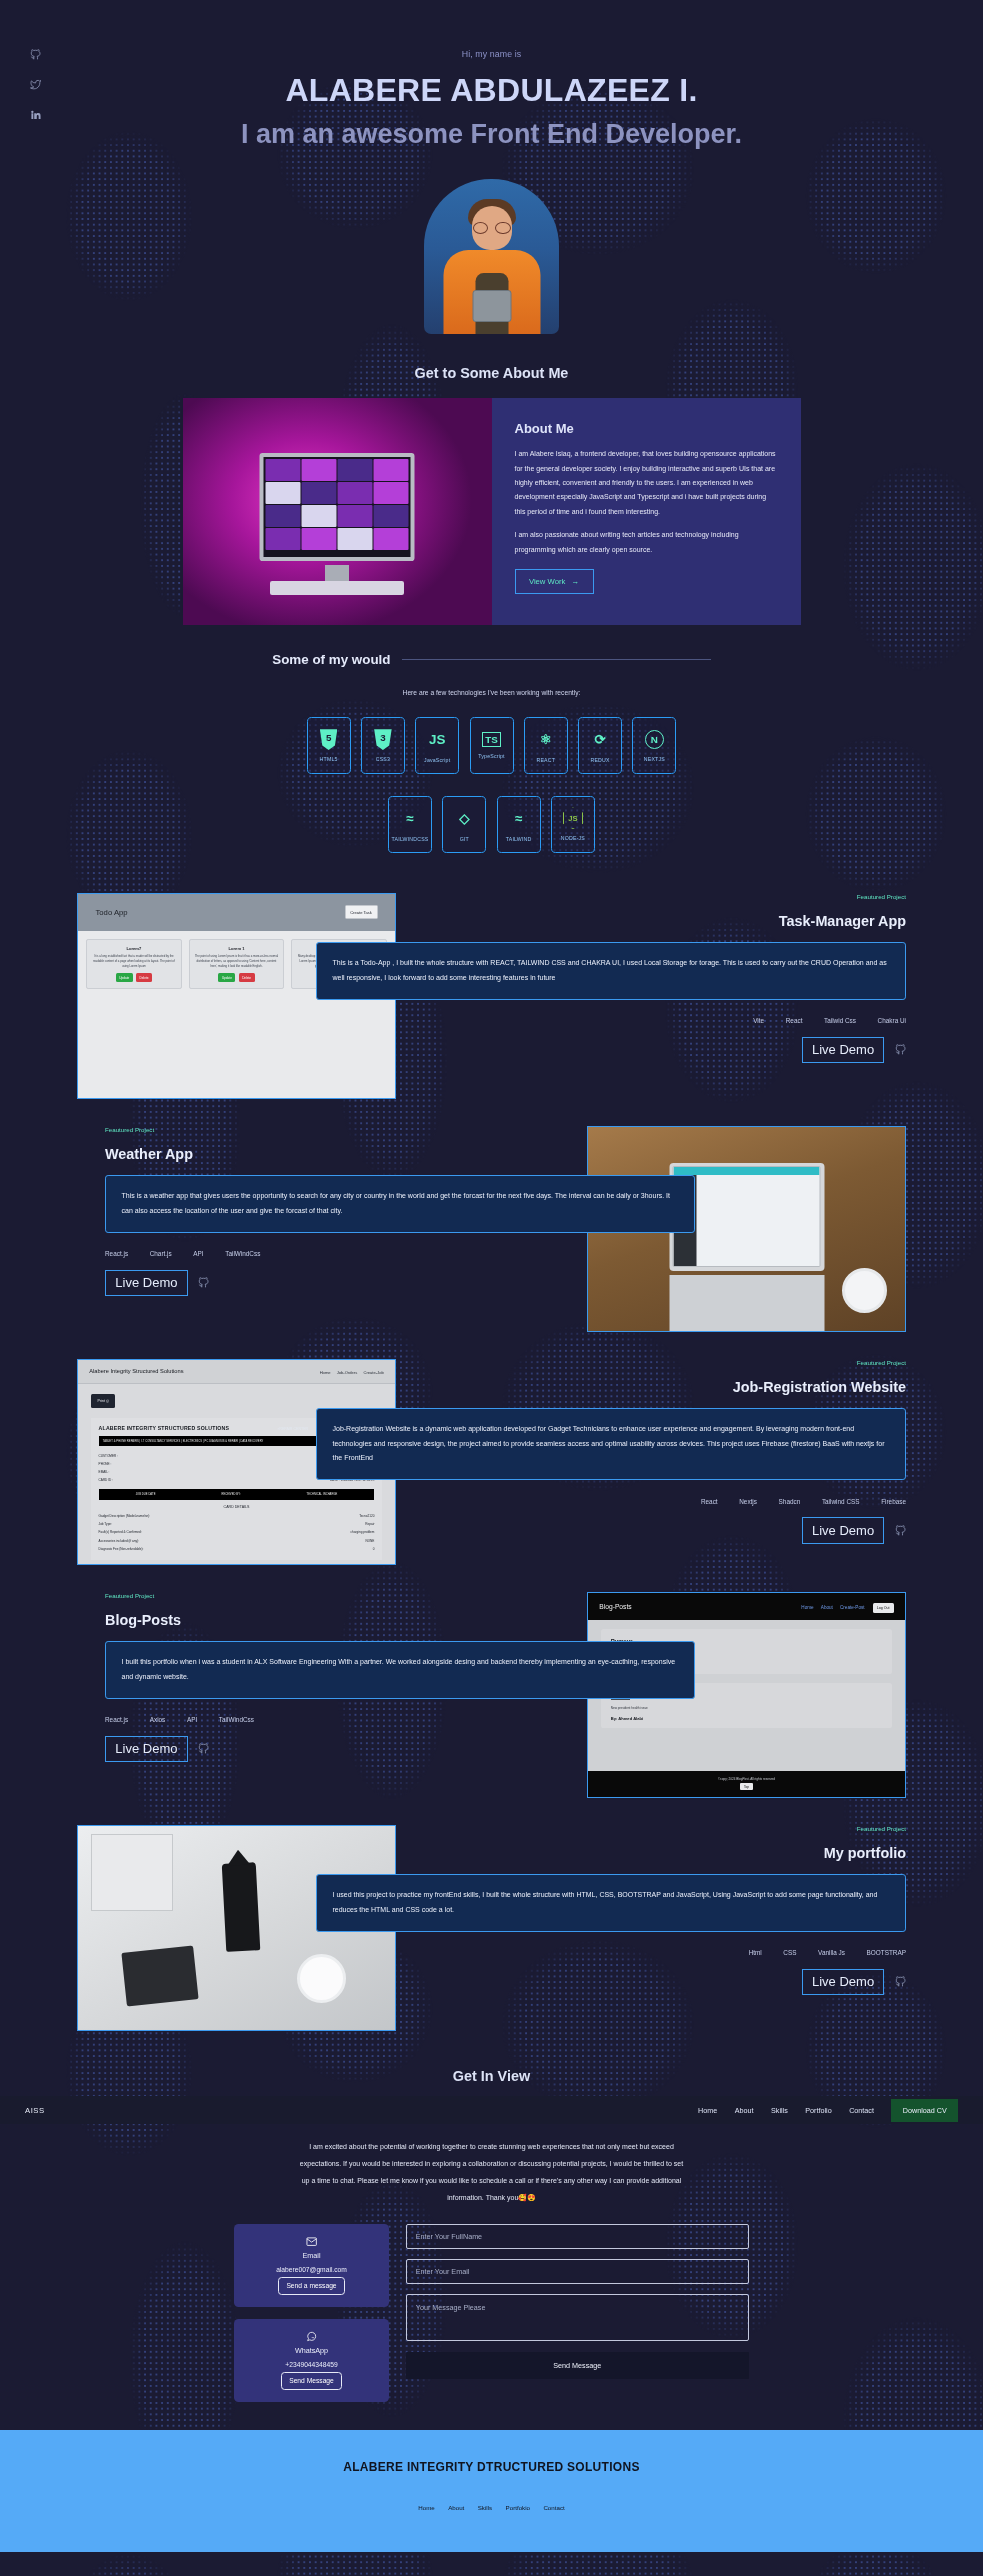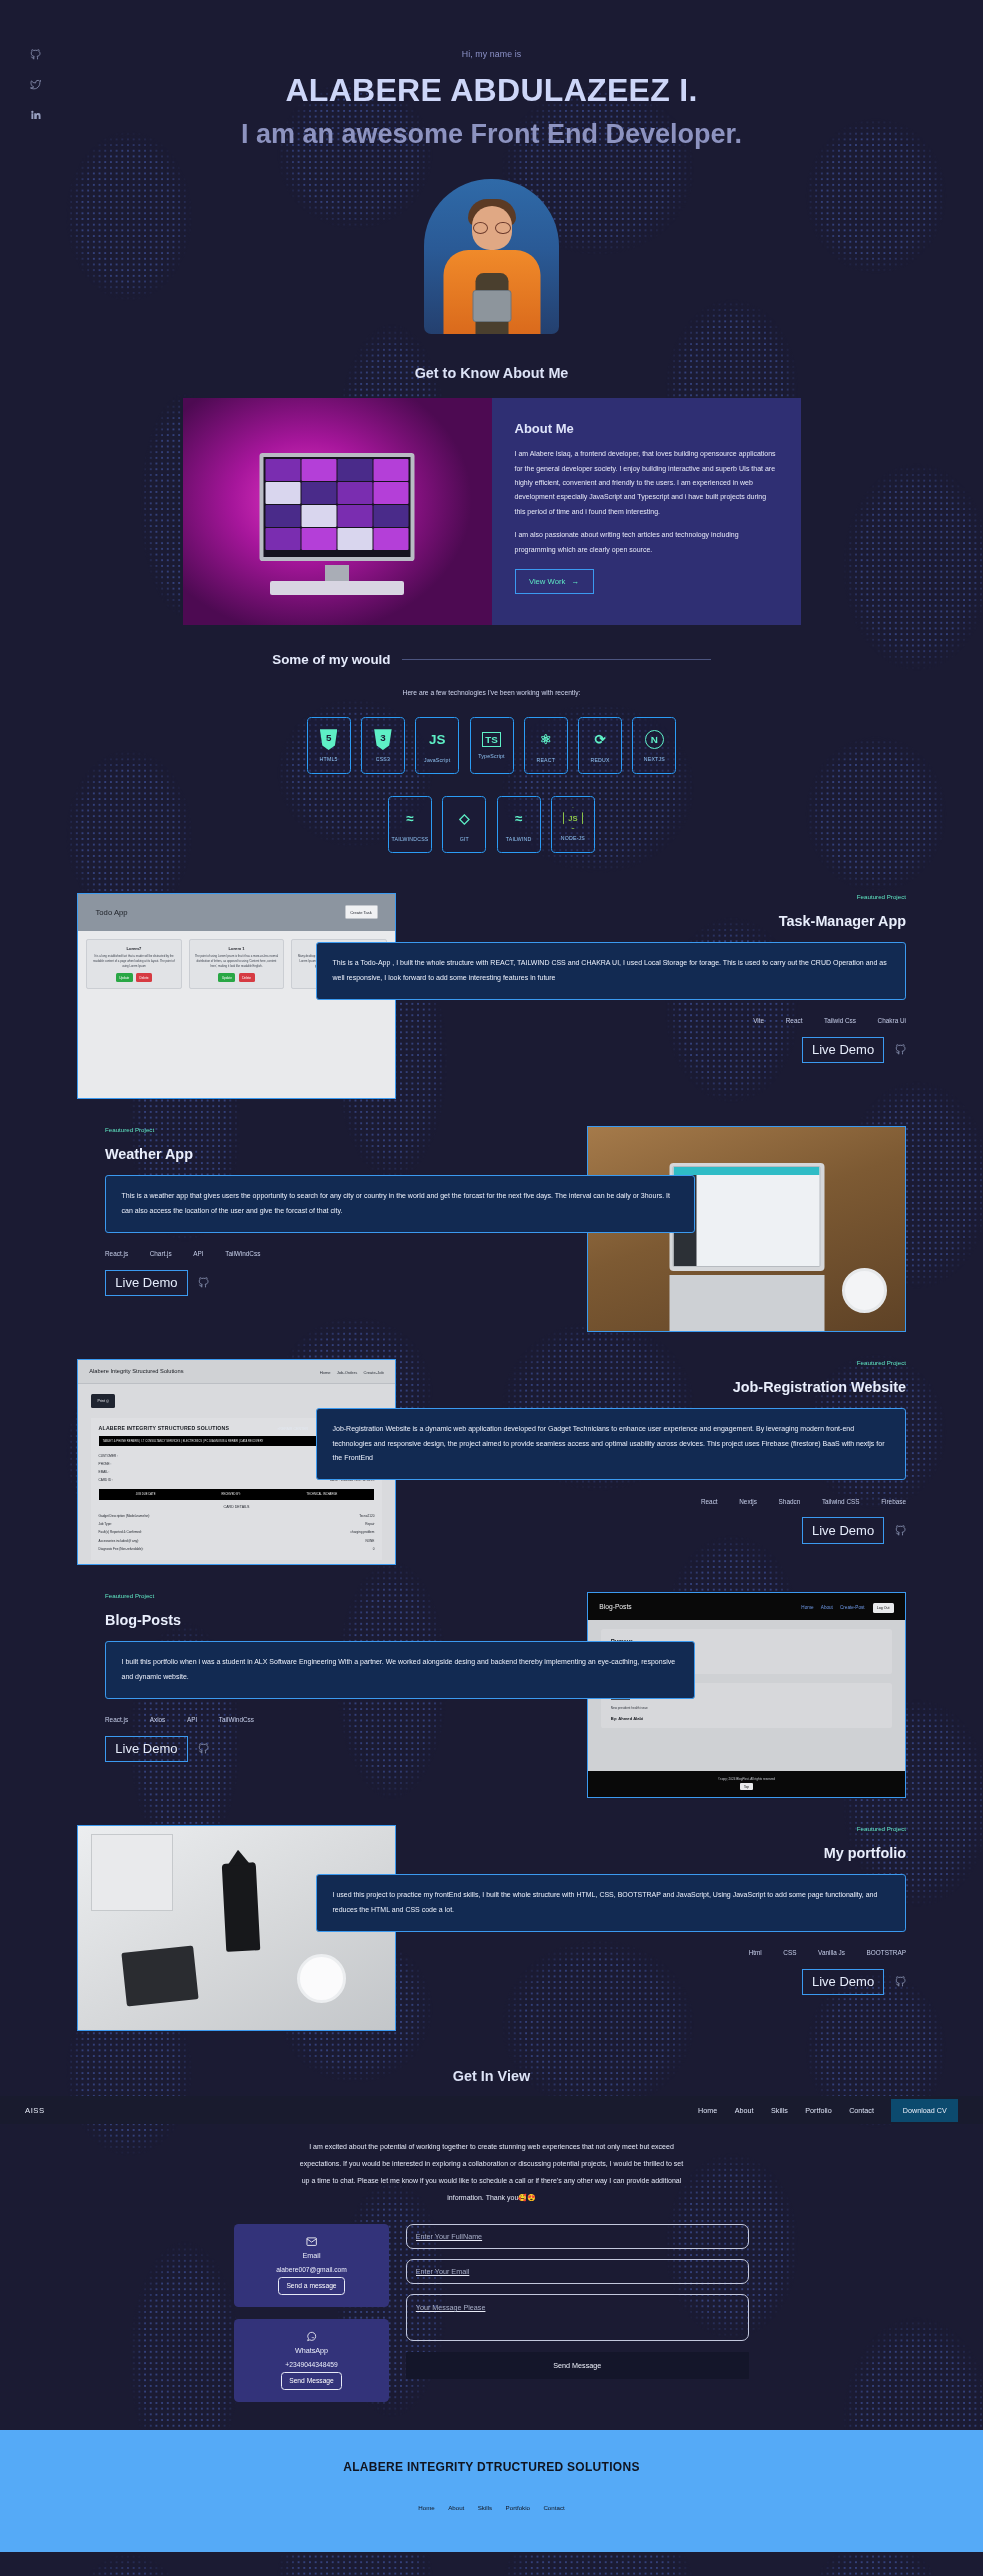--- a/index.html
+++ b/index.html
@@ -277,42 +277,42 @@
   
   .contact{ margin-top:37px; }
   .nav{
     width:100%; height:28px; background:#191b2e;
     display:flex; align-items:center; justify-content:space-between;
     padding:0 25px; margin-top:12.4px; position:relative; z-index:6;
   }
   .nav .logo{ color:#e8ecf8; font-size:7.7px; letter-spacing:0.5px; }
   .nav .links2{ display:flex; align-items:center; gap:17.5px; }
   .nav .links2 a{ color:#dde3f5; font-size:7.2px; text-decoration:none; cursor:pointer; }
-  .nav .cv{ background:#0c4a6e; color:#e9edf8; font-size:7.2px; padding:7.2px 11.3px;
+  .nav .cv{ background:#14532d; color:#e9edf8; font-size:7.2px; padding:7.2px 11.3px;
     border:none; font-family:inherit; cursor:pointer; }
   .social-rail{ position:absolute; left:30px; top:49px; display:flex;
     flex-direction:column; gap:18.5px; z-index:7; }
   .social-rail .ico{ width:11.3px; height:11.3px; color:#98a0c1; cursor:pointer; }
   .contact-copy{
     width:392px; margin:13.4px auto 0; text-align:center;
     font-size:7px; line-height:2.45; color:#e4e8f6;
   }
   .contact-grid{ width:515px; margin:17.5px auto 0; display:flex; gap:16.5px; align-items:flex-start; }
   .cards-col{ display:flex; flex-direction:column; gap:11.3px; width:155px; }
   .c-card{ background:#33337a; border-radius:4.6px; padding:12.4px 9.3px; text-align:center; }
   .c-card .ci{ color:#fff; margin-bottom:4.1px; display:flex; justify-content:center; }
   .c-card .cl{ color:#eceffb; font-size:7.2px; }
   .c-card .cv2{ color:#eceffb; font-size:6.7px; margin-top:5.2px; }
   .c-card button{ margin-top:4.1px; background:transparent; border:0.7px solid #e6e9f6;
     color:#fff; border-radius:3.6px; padding:4.6px 7.2px; font-size:6.7px;
     font-family:inherit; cursor:pointer; }
   .form-col{ flex:1; display:flex; flex-direction:column; gap:10.3px; }
   .form-col input, .form-col textarea{
-    width:100%; background:transparent; border:0.7px solid #c3c8dd; border-radius:7px;
-    color:#e8ebf7; font-size:7.2px; font-family:inherit; padding:8.2px 9.3px; outline:none;text-decoration:underline;
+    width:100%; background:transparent; border:0.7px solid #c3c8dd; border-radius:2px;
+    color:#e8ebf7; font-size:7.2px; font-family:inherit; padding:8.2px 9.3px; outline:none;
   }
   .form-col input{ height:25px; }
   .form-col textarea{ height:47px; resize:none; }
   .form-col input::placeholder, .form-col textarea::placeholder{ color:#a8afc8; }
   .send-msg{ background:#14162a; border:none; color:#eef1fa; font-size:7.2px;
     padding:9.3px; font-family:inherit; cursor:pointer; border-radius:1px; }
 
   
   .footer{ background:#55aaf7; padding:30px 0 41px; text-align:center; margin-top:28px;
     position:relative; z-index:3; }
@@ -338,21 +338,21 @@
       <div class="av-head"></div>
       <div class="av-glass">
           <i></i>
           <i></i>
         </div>
       <div class="av-tablet"></div>
     </div>
   </section>
 
   <section style="margin-top:31px;">
-    <h2 class="sec-center-title">Get to Know About Me</h2>
+    <h2 class="sec-center-title">Get to Some About Me</h2>
     <div class="about-wrap">
       <div class="about-img">
         <div class="monitor">
           <span></span>
             <span></span>
             <span></span>
             <span></span>
           <span></span>
             <span></span>
             <span></span>

